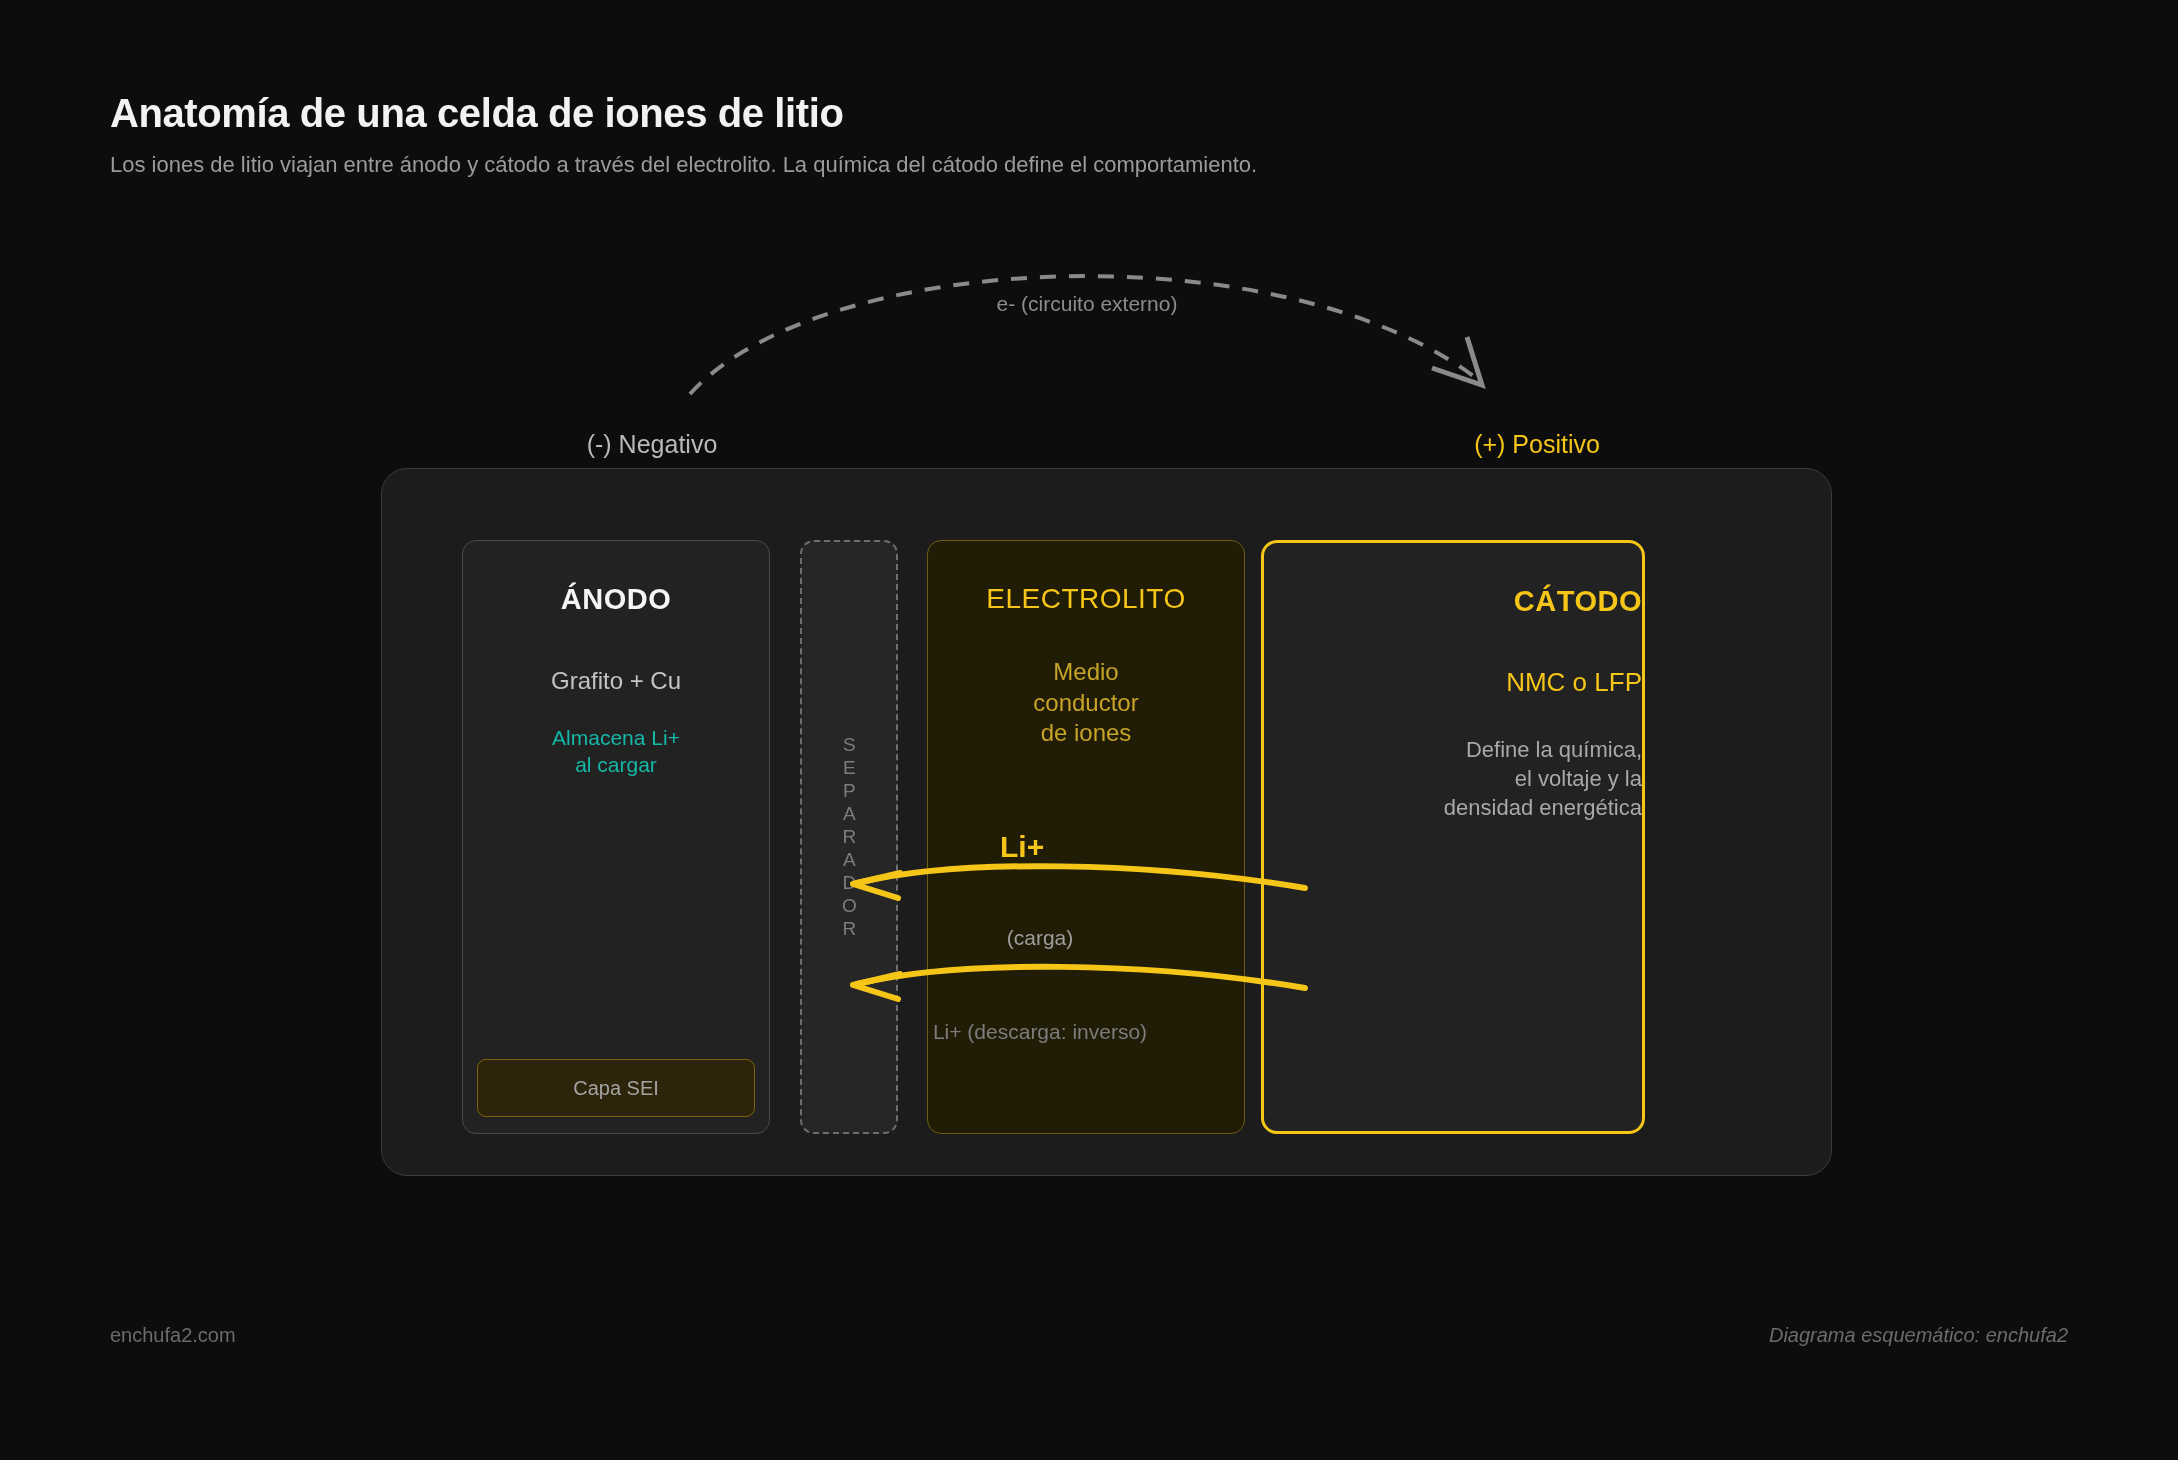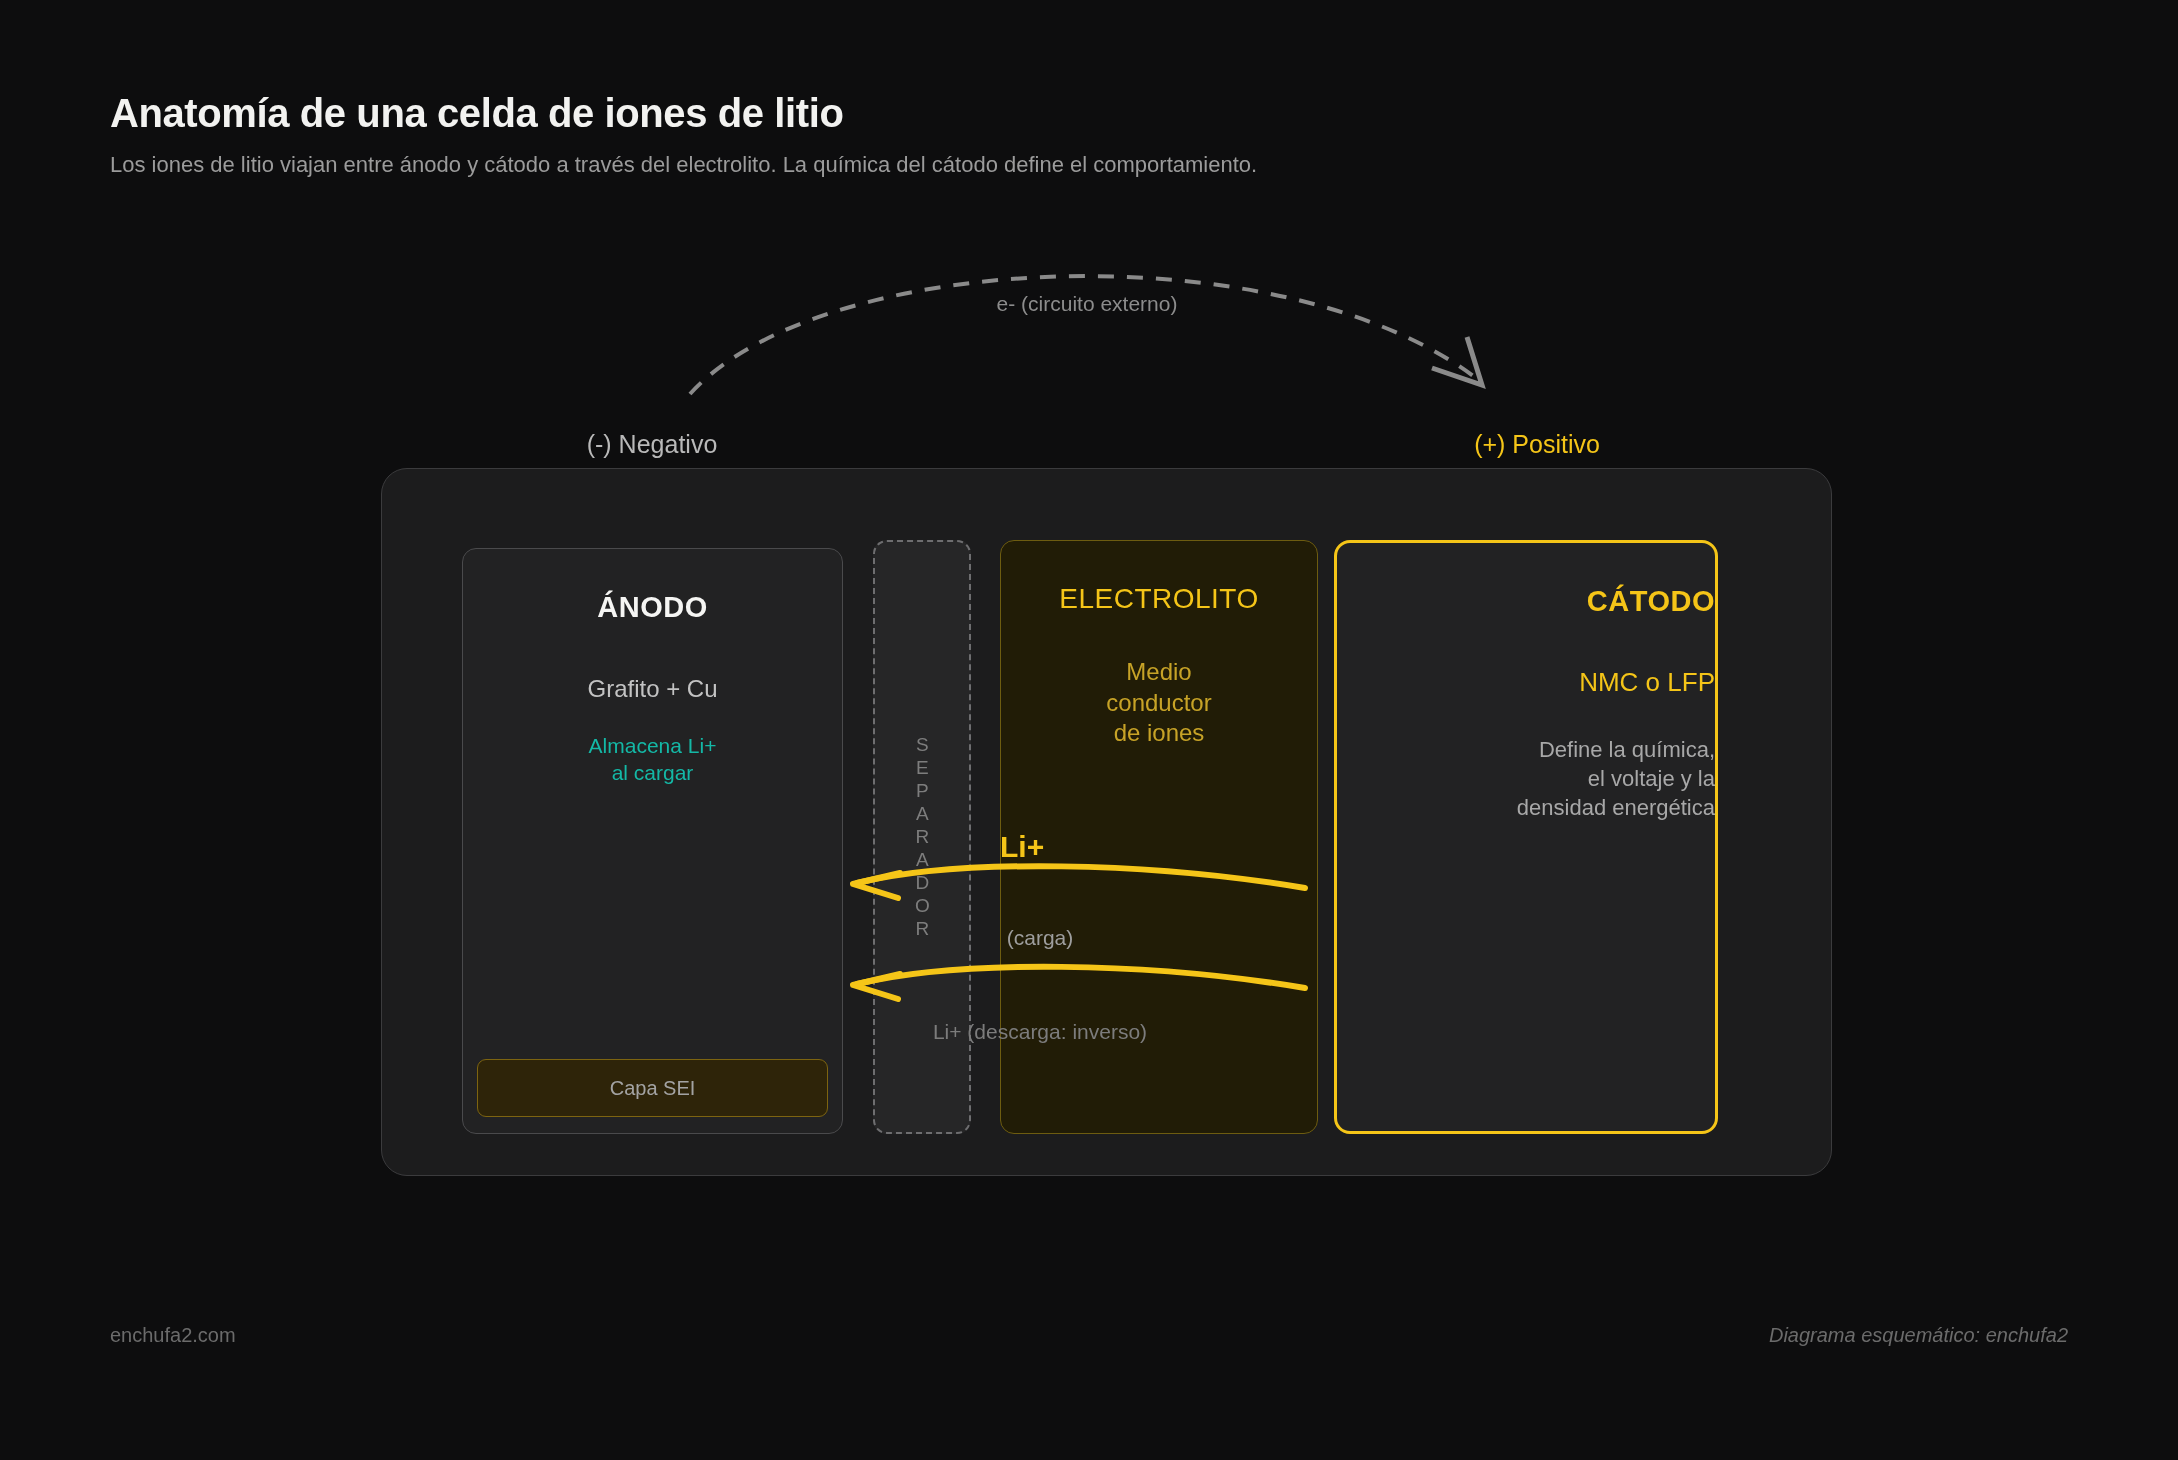--- a/index.html
+++ b/index.html
@@ -97,25 +97,24 @@
   .panel {
     box-sizing: border-box;
     border-radius: 14px;
     position: relative;
     text-align: center;
     padding-top: 42px;
   }
 
   
   .panel-anode {
-    width: 381px;
+    width: 308px;
     background: #222223;
     border: 1.5px solid #4a4a4c;
     margin-right: 30px;
-    margin-top: 8px;
   }
   .panel-anode .p-title {
     font-size: 29px;
     font-weight: bold;
     color: #f5f5f3;
     letter-spacing: 0.5px;
   }
   .panel-anode .p-main {
     font-size: 24px;
     color: #c3c3c3;

